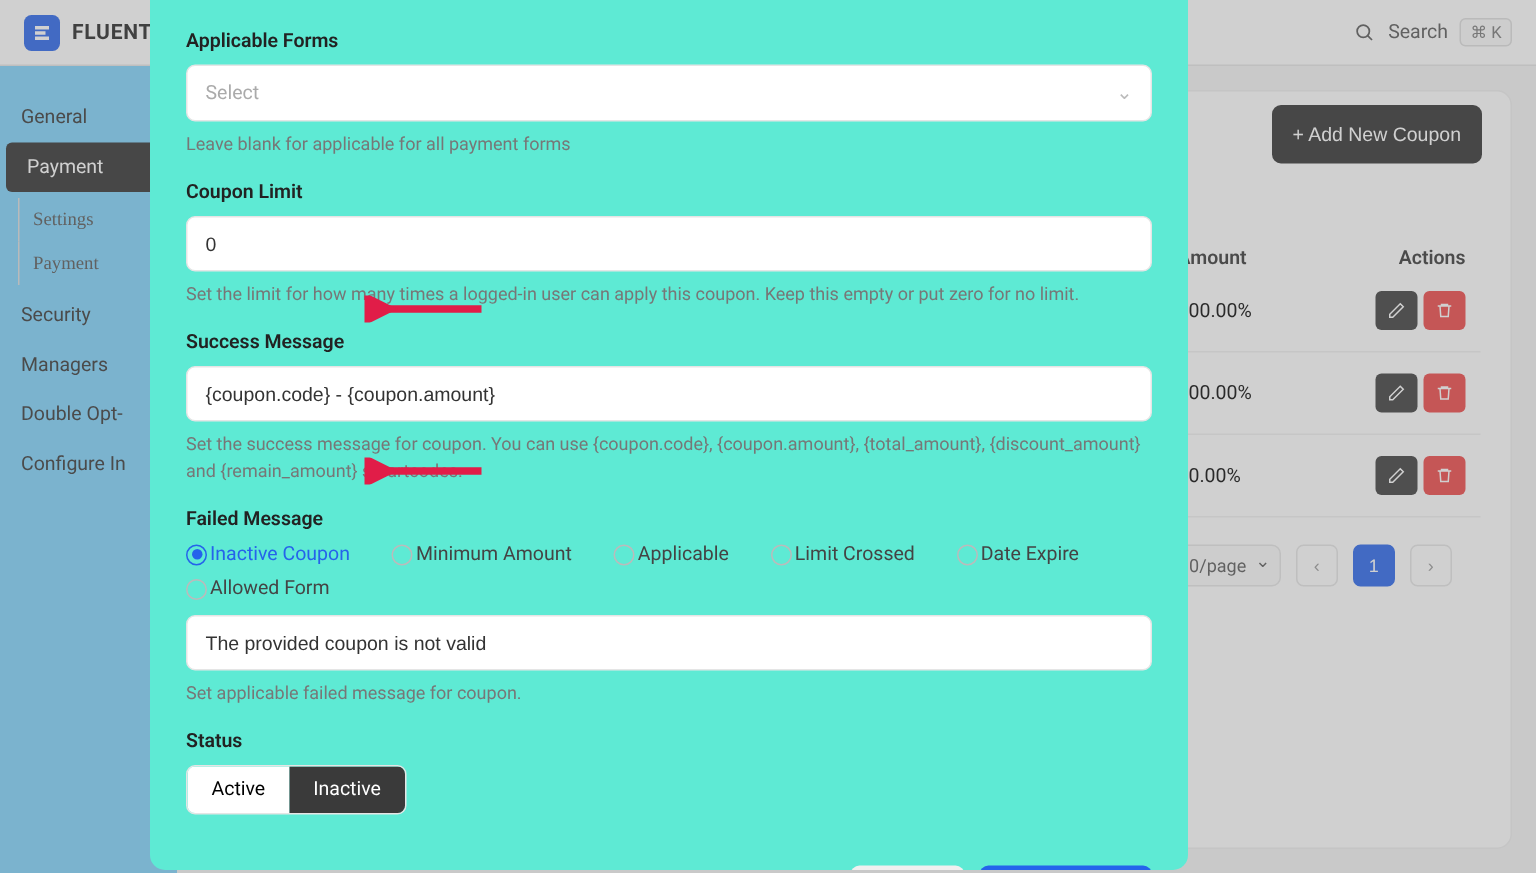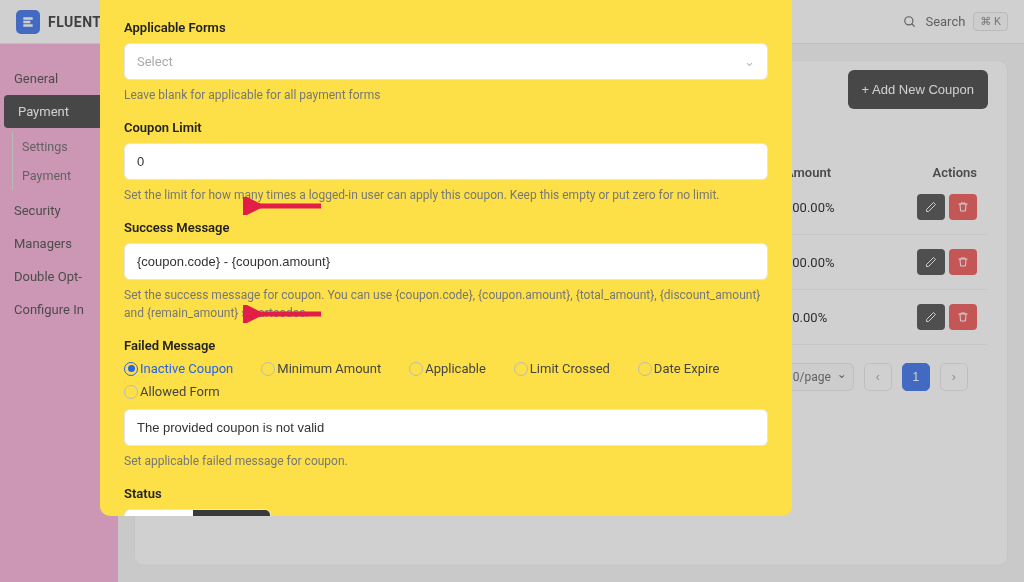--- a/index.html
+++ b/index.html
@@ -53,21 +53,21 @@
       font-size: 11px;
       color: #777;
       background: #fafafa;
     }
     .page-body {
       display: flex;
       height: calc(582px - 44px);
     }
     .sidebar {
       width: 118px;
-      background: #f9a8d4;
+      background: #7dd3fc;
       padding-top: 18px;
       font-size: 13px;
     }
     .side-item {
       padding: 9px 14px;
       color: #333;
       cursor: pointer;
     }
     .side-item.active {
       background: #2d2d2d;
@@ -76,20 +76,21 @@
       margin: 0 4px;
     }
     .subnav {
       margin: 4px 0 4px 0;
     }
     .sub-item {
       padding: 7px 10px 7px 22px;
       color: #555;
       font-size: 12.5px;
       position: relative;
+      font-family: Liberation Serif, serif;
     }
     .sub-item::before {
       content: '';
       position: absolute;
       left: 12px;
       top: 0;
       bottom: 0;
       width: 1px;
       background: #ddd;
     }
@@ -188,25 +189,25 @@
       position: absolute;
       inset: 0;
       background: rgba(120,120,120,0.35);
       z-index: 10;
     }
     .modal {
       position: absolute;
       top: 0;
       left: 100px;
       right: 232px;
-      background: #fde047;
+      background: #5eead4;
       border-radius: 0 0 10px 10px;
       z-index: 20;
       padding: 20px 24px 24px 24px;
-      height: 516px;
+      height: 580px;
       overflow: hidden;
     }
     .field-label {
       font-weight: 600;
       font-size: 13px;
       color: #222;
       margin-bottom: 8px;
     }
     .field-help {
       font-size: 12px;

